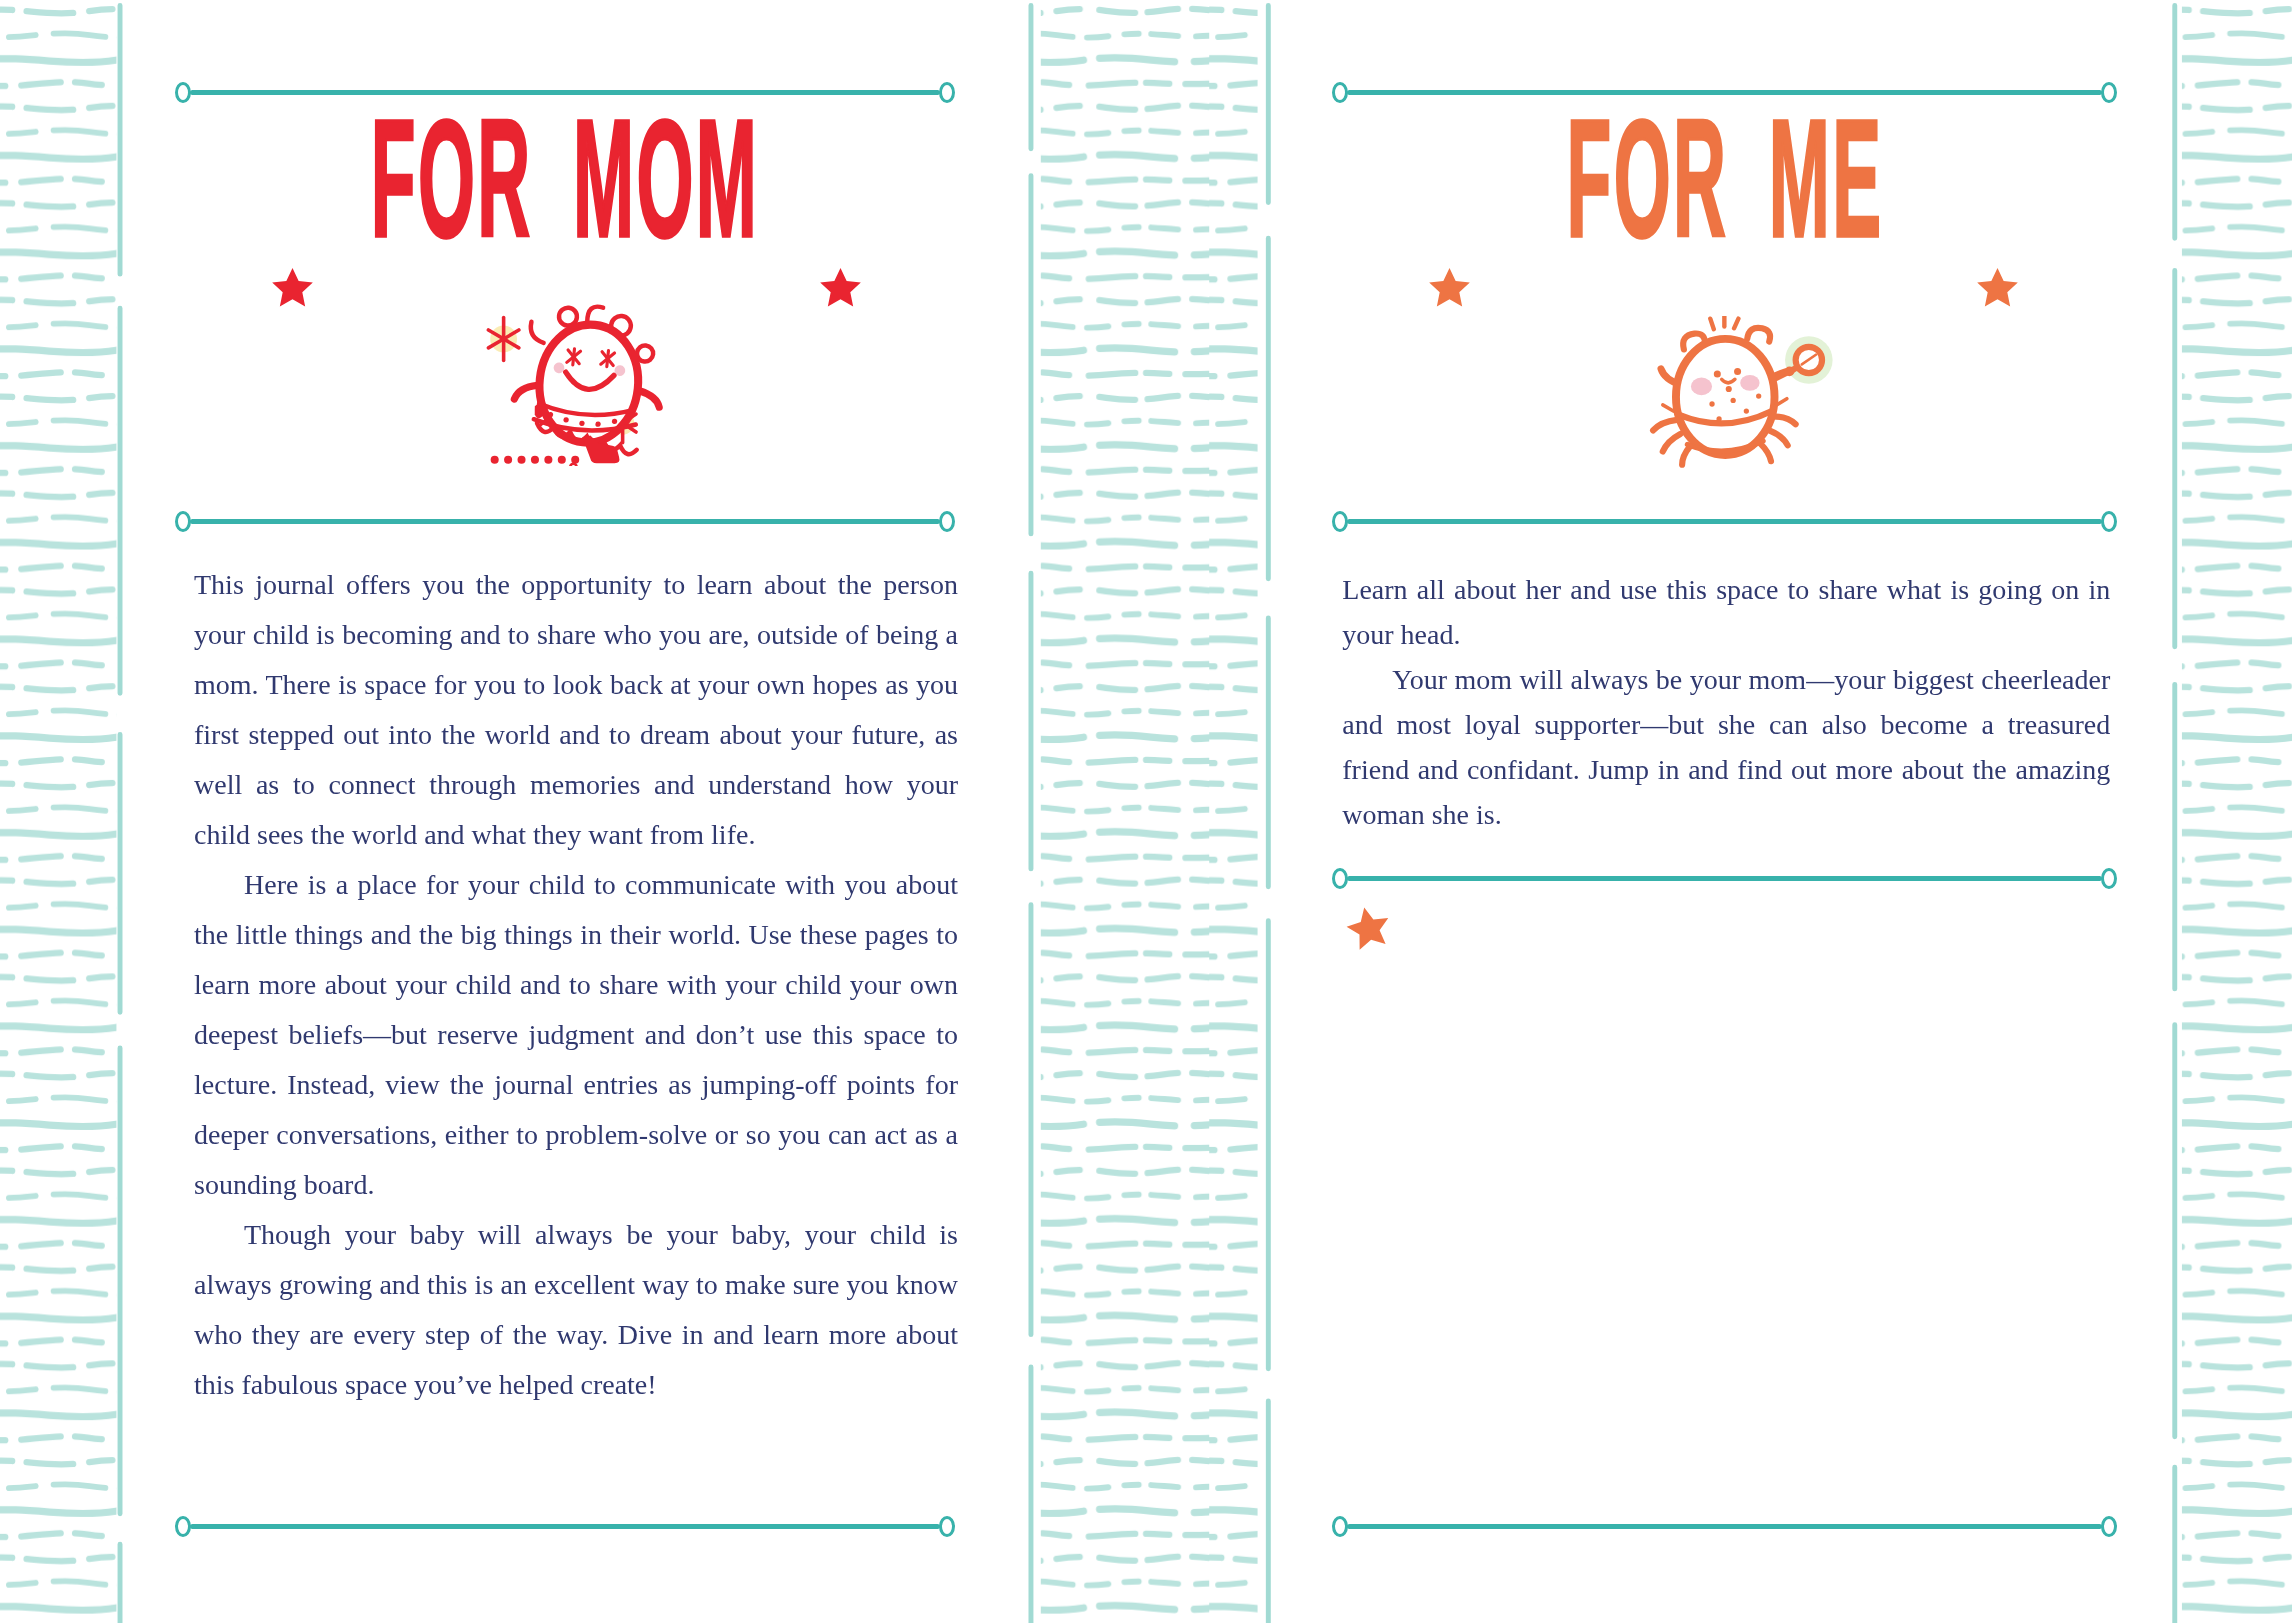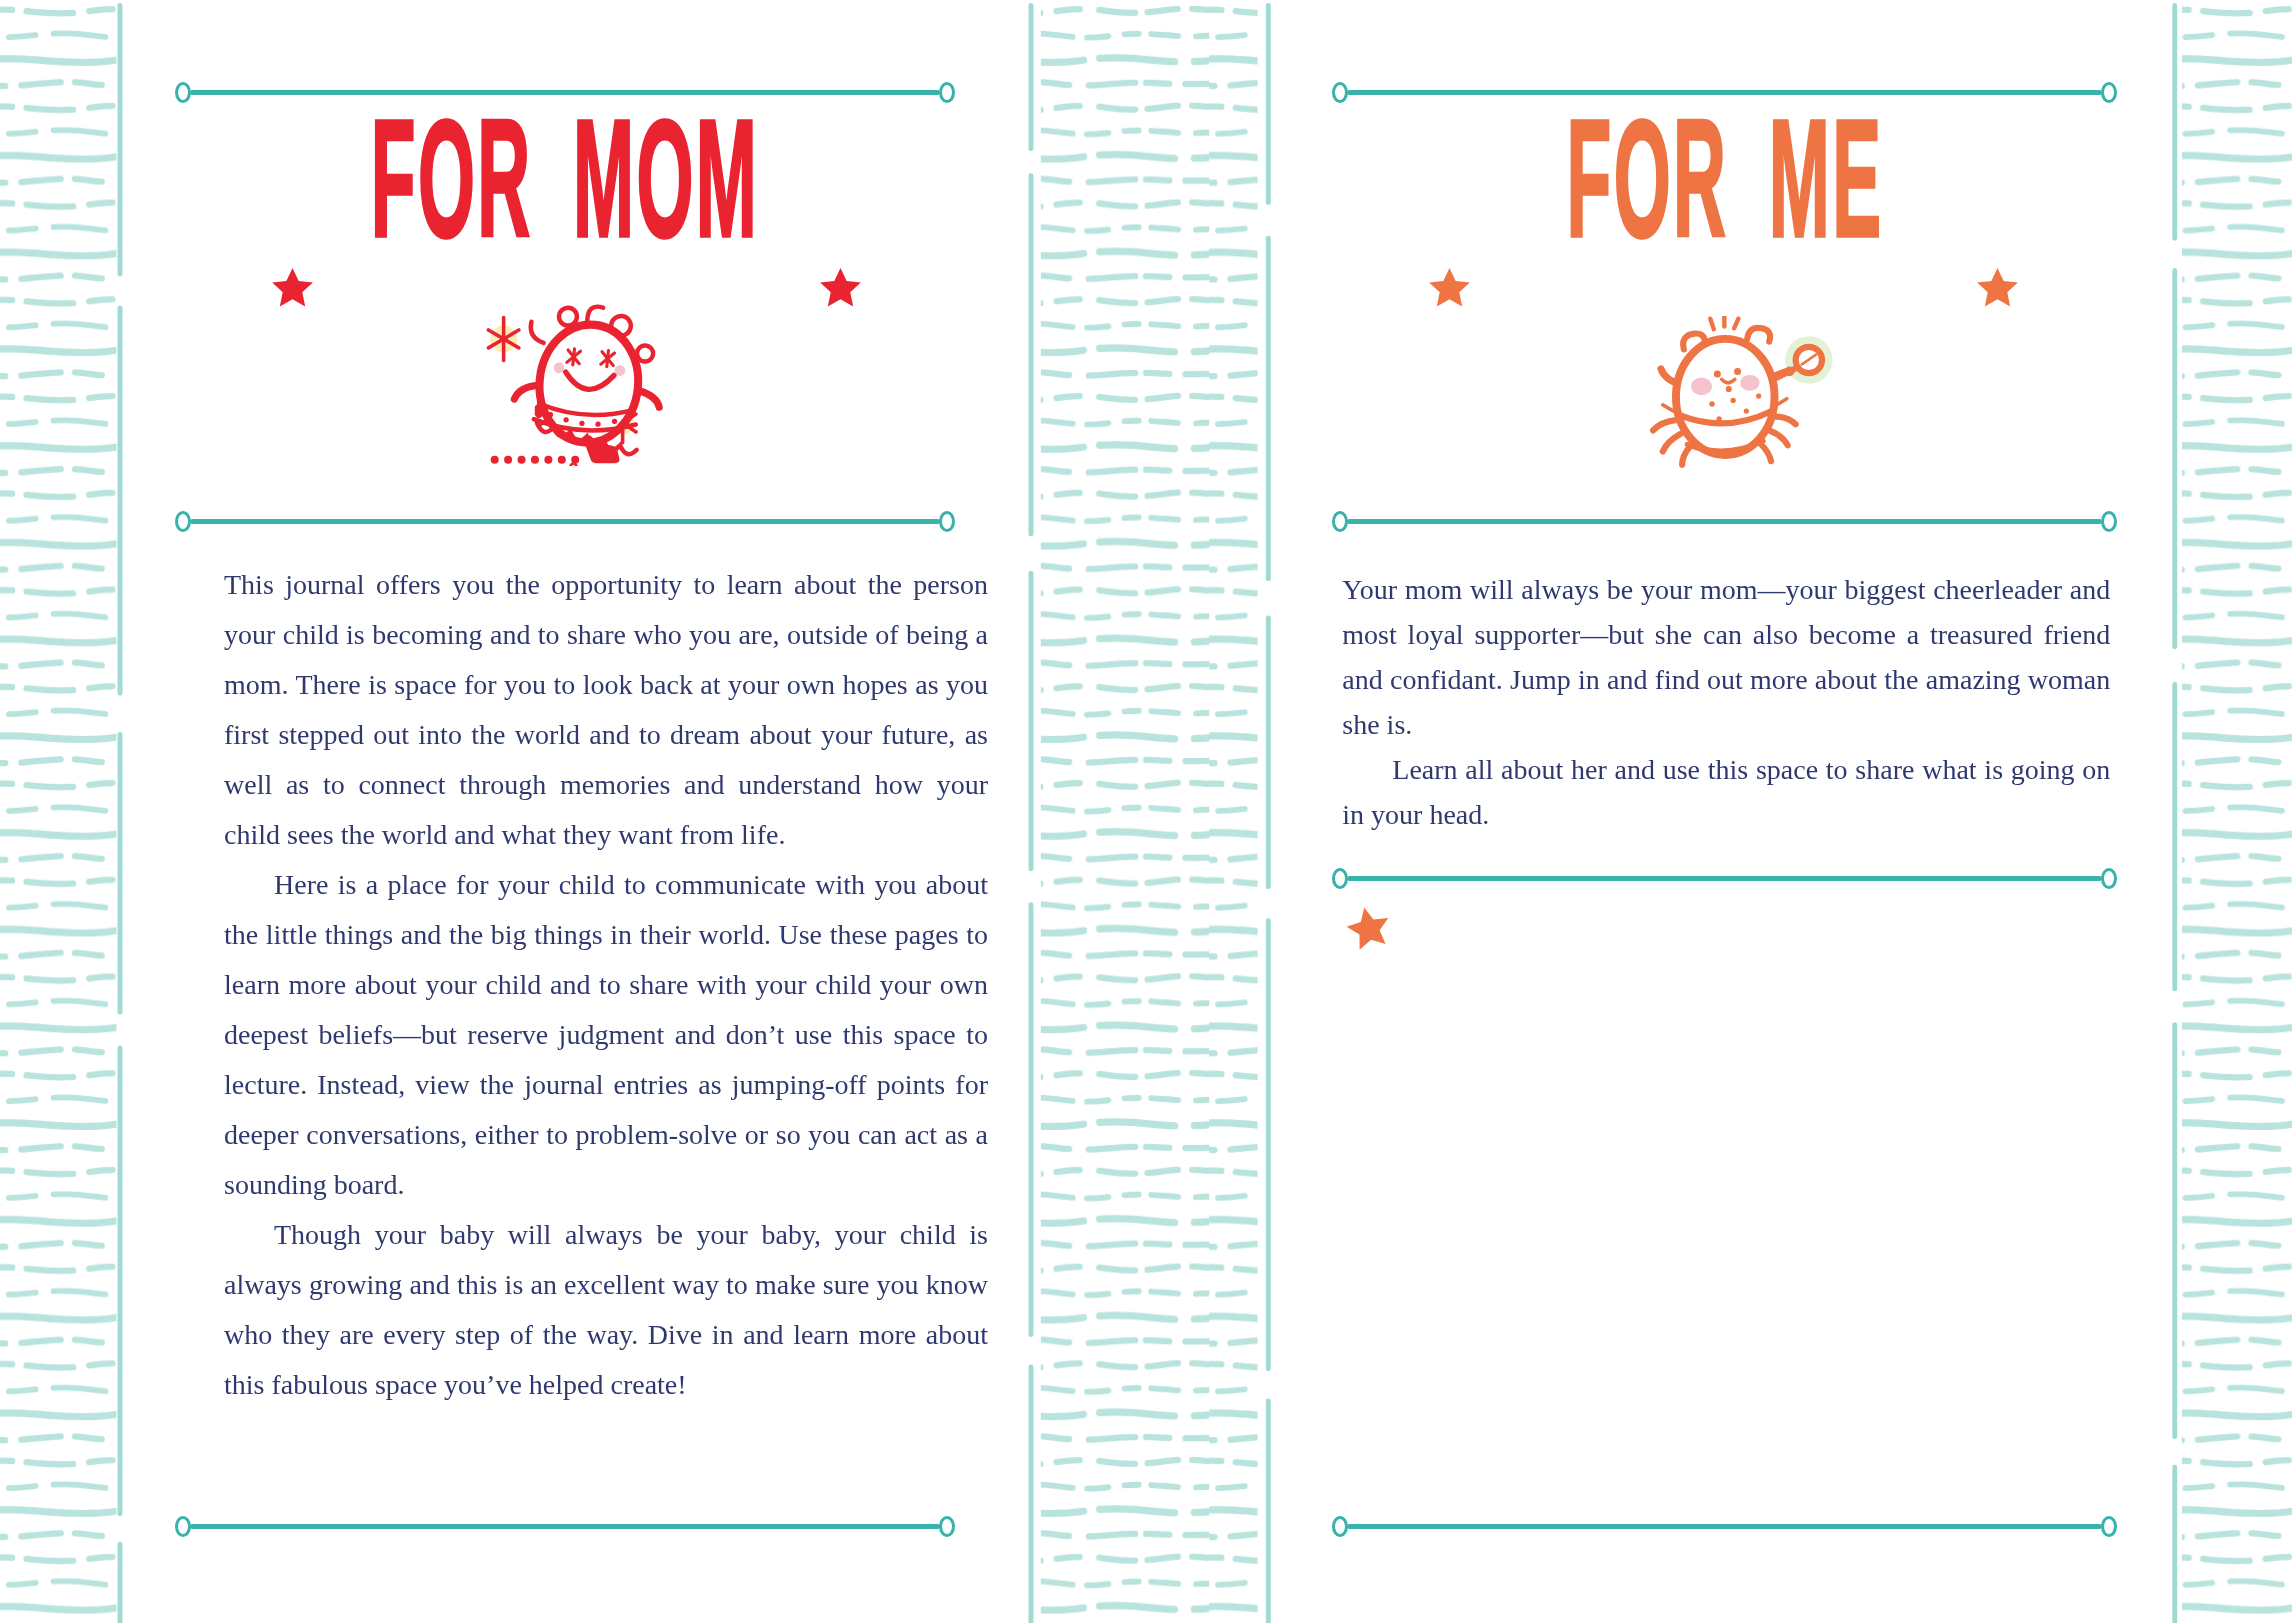--- a/index.html
+++ b/index.html
@@ -44,21 +44,21 @@
   #right-page .page-title{color:var(--me-accent);-webkit-text-stroke:2.2px var(--me-accent);}
   .title-star{position:absolute;top:163px;width:41px;height:41px;}
   .title-star.star-left{left:93px;}
   .title-star.star-right{left:641px;}
   .mom-star-f{fill:var(--mom-accent);}
   .me-star-f{fill:var(--me-accent);}
   
   .body-text{
     position:absolute;color:var(--body-navy);font-size:28px;text-align:justify;
   }
-  #left-page .body-text{left:15px;top:560px;width:764px;line-height:50px;margin-left:30px;}
+  #left-page .body-text{left:15px;top:560px;width:764px;line-height:50px;}
   #right-page .body-text{left:6.3px;top:567px;width:768px;line-height:45px;}
   .body-text p{margin:0;}
   .body-text p + p{text-indent:50px;}
   
   .illus{position:absolute;}
   #mom-monster{left:303px;top:296px;width:224px;height:170px;}
   #me-monster{left:298px;top:316px;width:208px;height:154px;}
   .mom-s{stroke:var(--mom-accent);}
   .mom-f{fill:var(--mom-accent);}
   .me-s{stroke:var(--me-accent);}
@@ -238,22 +238,22 @@
       <circle cx="127" cy="108" r="3"></circle>
         <circle cx="96" cy="117" r="3"></circle>
       <circle cx="141" cy="91" r="3"></circle>
     </g>
     <path class="me-s" d="M99 72 q7 8 15 0" fill="none" stroke-width="4" stroke-linecap="round"></path>
   </svg>
 
   <div class="rule rule-mid"></div>
 
   <div class="body-text">
+    <p>Learn all about her and use this space to share what is going on in your head.</p>
     <p>Your mom will always be your mom—your biggest cheerleader and most loyal supporter—but she can also become a treasured friend and confidant. Jump in and find out more about the amazing woman she is.</p>
-    <p>Learn all about her and use this space to share what is going on in your head.</p>
   </div>
 
   <div class="rule rule-third"></div>
 
   <svg id="accent-star" viewBox="0 0 46 46">
     <polygon class="me-star-f" points="23,1 29.9,15.6 45.8,17.4 34,28.4 37.2,44.2 23,36.3 8.8,44.2 12,28.4 0.2,17.4 16.1,15.6"></polygon>
   </svg>
 
   <div class="rule rule-bottom"></div>
 </div>

